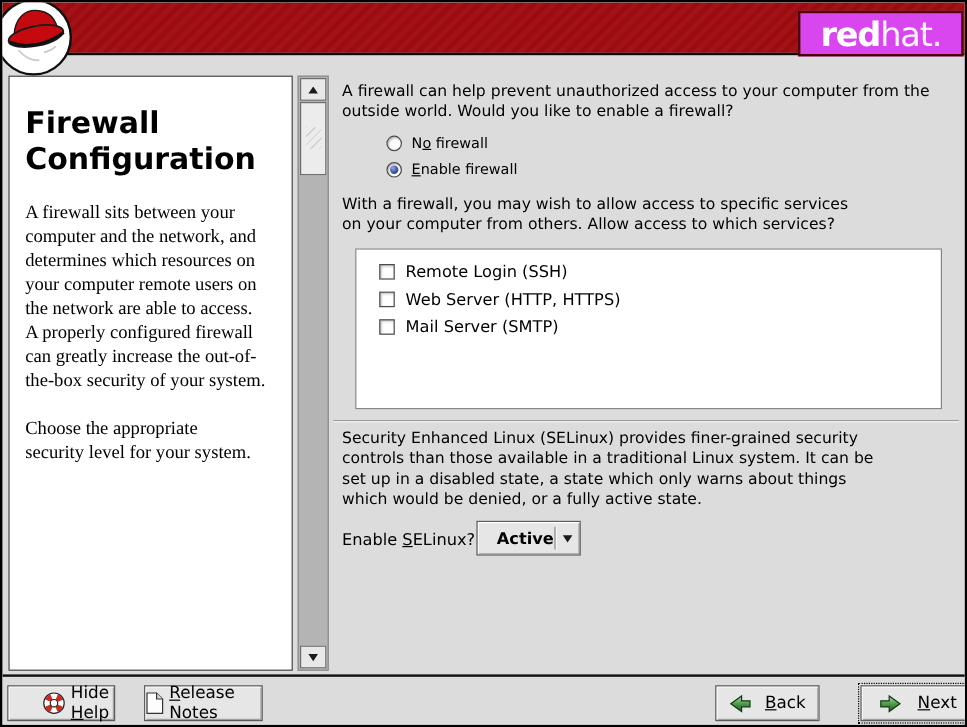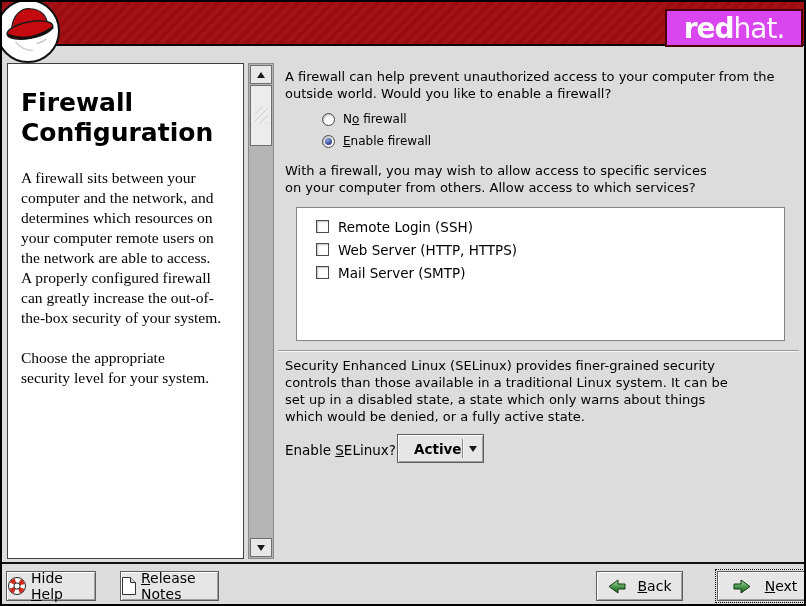--- a/index.html
+++ b/index.html
@@ -68,21 +68,21 @@
   .combo-arrow-area{width:21px;display:flex;align-items:center;justify-content:center;}
 
   .accel{text-decoration:underline;}
 
   
   .footer{position:absolute;left:0;right:0;top:560px;bottom:0;border-top:2px solid #101010;background:#dcdcdc;}
   .btn{position:absolute;top:7px;height:30px;background:#e6e6e6;border:1px solid #5d5d5d;
     box-shadow:inset 1px 1px 0 #fff,inset -1px -1px 0 #9f9f9f;
     display:flex;align-items:center;justify-content:center;gap:4px;font-size:14px;color:#000;cursor:default;}
   .btn svg{flex-shrink:0;}
-  .btn-hide{left:4px;width:90px;}
+  .btn-hide{left:4px;width:90px;padding-left:28px;}
   .btn-notes{left:118px;width:99px;}
   .btn-back{left:594px;width:87px;gap:12px;}
   .btn-next{left:715px;width:96px;gap:14px;outline:1px dotted #000;outline-offset:1px;}
 </style>
 </head>
 <body>
 
 <div class="window">
   <div class="inner">
 

